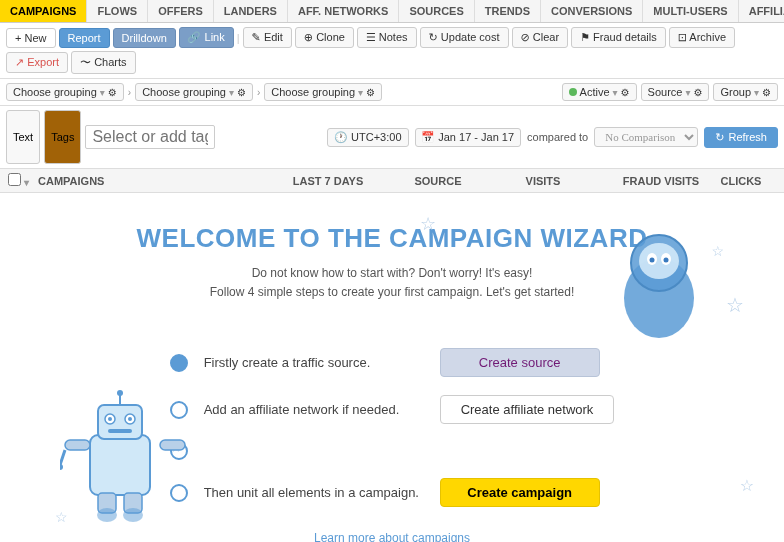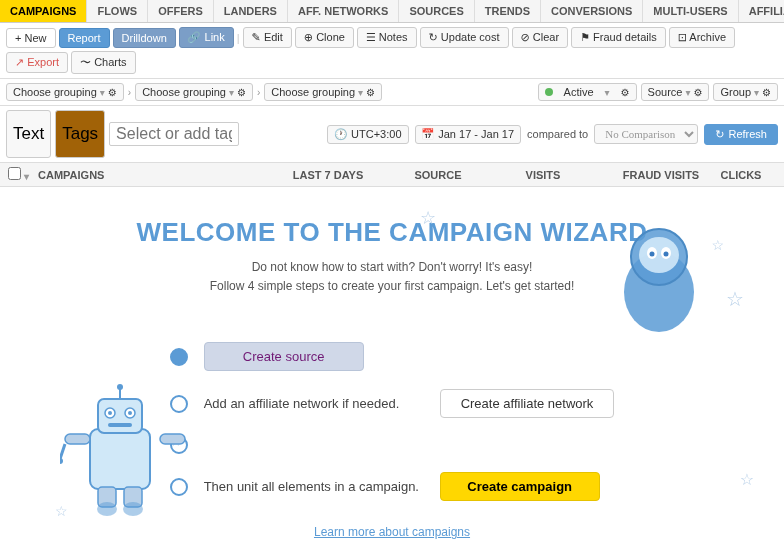--- a/index.html
+++ b/index.html
@@ -16,26 +16,26 @@
     .btn.blue { background: #5b9bd5; color: #fff; border-color: #4a8ac4; }
     .btn.gray-blue { background: #7b9ec7; color: #fff; border-color: #6a8db6; }
     .btn.new-btn { background: #fff; color: #333; border: 1px solid #ccc; }
     .btn.export { color: #d9534f; border-color: #ccc; }
 
     
     .grouping-bar { display: flex; align-items: center; padding: 4px 6px; background: #fff; border-bottom: 1px solid #ddd; gap: 4px; }
     .grouping-select { padding: 2px 6px; border: 1px solid #ccc; border-radius: 3px; font-size: 11px; background: #f8f8f8; cursor: pointer; display: flex; align-items: center; gap: 3px; }
     .arrow-right { color: #999; font-size: 10px; }
     .status-dot { width: 8px; height: 8px; border-radius: 50%; background: #5cb85c; display: inline-block; }
-    .status-select { display: flex; align-items: center; gap: 11px; padding: 2px 6px; border: 1px solid #ccc; border-radius: 3px; font-size: 11px; background: #f8f8f8; cursor: pointer; }
+    .status-select { display: flex; align-items: center; gap: 3px; padding: 2px 6px; border: 1px solid #ccc; border-radius: 3px; font-size: 11px; background: #f8f8f8; cursor: pointer; }
 
     
     .filter-bar { display: flex; align-items: center; padding: 4px 6px; background: #fff; border-bottom: 1px solid #ddd; gap: 6px; }
     .tag-section { display: flex; align-items: center; gap: 4px; }
-    .tag-btn { padding: 13px 6px; border: 1px solid #ccc; border-radius: 3px; font-size: 17px; background: #f8f8f8; cursor: pointer; }
+    .tag-btn { padding: 20px 6px; border: 1px solid #ccc; border-radius: 3px; font-size: 11px; background: #f8f8f8; cursor: pointer; }
     .tag-btn.active { background: #a16207; }
     .tag-input { padding: 2px 6px; border: 1px solid #ccc; border-radius: 2px; font-size: 16px; width: 130px; color: #999; }
     .timezone-badge { display: flex; align-items: center; gap: 3px; padding: 2px 6px; border: 1px solid #ccc; border-radius: 3px; font-size: 11px; background: #f8f8f8; }
     .date-badge { display: flex; align-items: center; gap: 3px; padding: 2px 6px; border: 1px solid #ccc; border-radius: 3px; font-size: 11px; background: #f8f8f8; cursor: pointer; }
     .compared-to { font-size: 11px; color: #555; }
     .comparison-select { padding: 2px 6px; border: 1px solid #ccc; border-radius: 3px; font-size: 11px; background: #f8f8f8; color: #999; font-family: Liberation Serif, serif; }
     .refresh-btn { padding: 3px 10px; border: 1px solid #5b9bd5; border-radius: 3px; font-size: 11px; background: #5b9bd5; color: #fff; cursor: pointer; display: flex; align-items: center; gap: 4px; }
 
     
     .table-header { display: flex; align-items: center; padding: 4px 8px; background: #f5f5f5; border-bottom: 1px solid #ddd; font-size: 11px; font-weight: bold; color: #555; }
@@ -274,20 +274,21 @@
   <h1 class="wizard-title">WELCOME TO THE CAMPAIGN WIZARD</h1>
   <div class="wizard-subtitle">
     <div>Do not know how to start with? Don't worry! It's easy!</div>
     <div>Follow 4 simple steps to create your first campaign. Let's get started!</div>
   </div>
 
   <div class="steps-container">
 
     <div class="step-row">
       <div class="step-circle filled"></div>
+      <span class="step-text">Firstly create a traffic source.</span>
       <button class="step-btn disabled">Create source</button>
     </div>
 
     <div class="step-row">
       <div class="step-circle"></div>
       <span class="step-text">Add an affiliate network if needed.</span>
       <button class="step-btn outline">Create affiliate network</button>
     </div>
 
     <div class="step-row">

